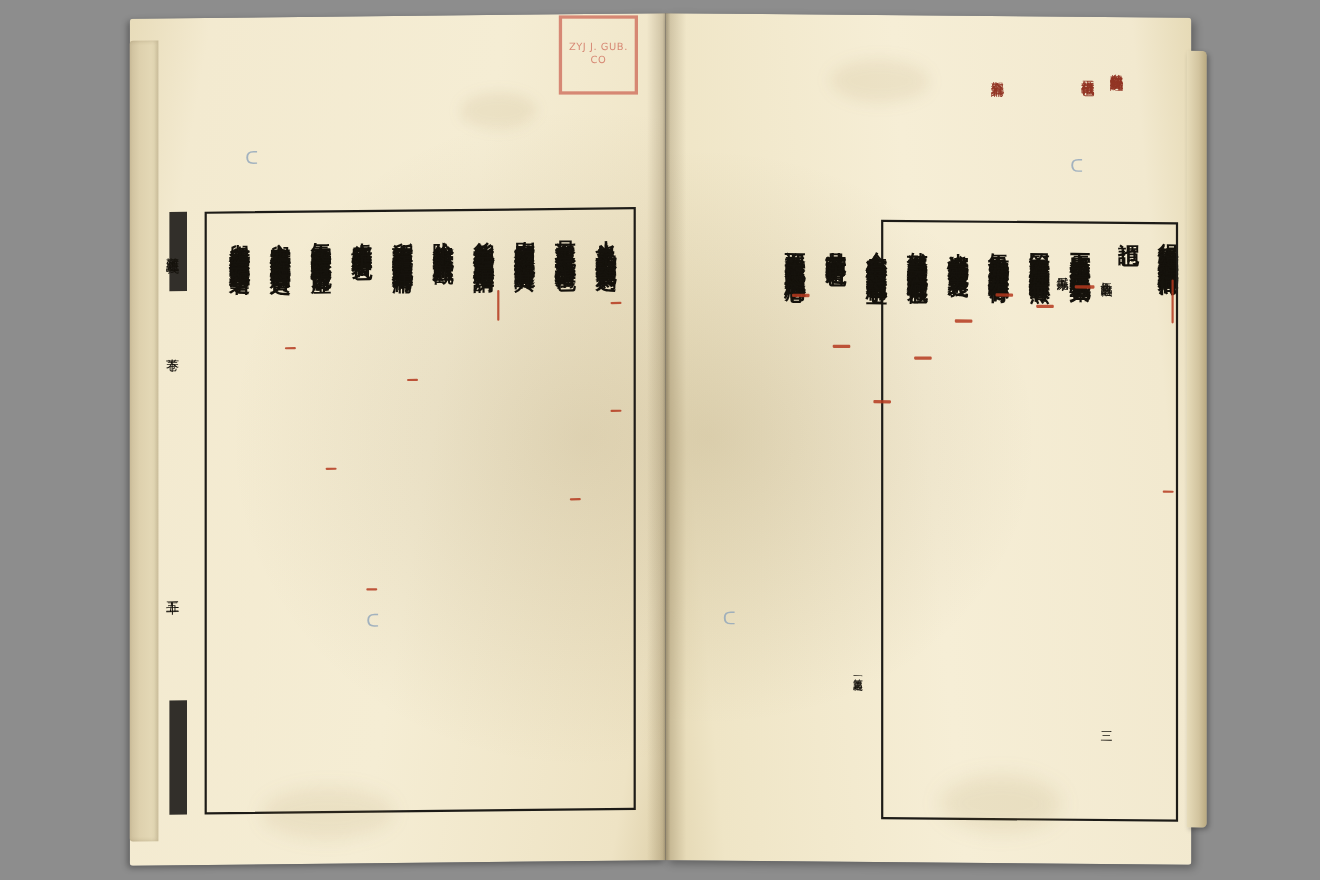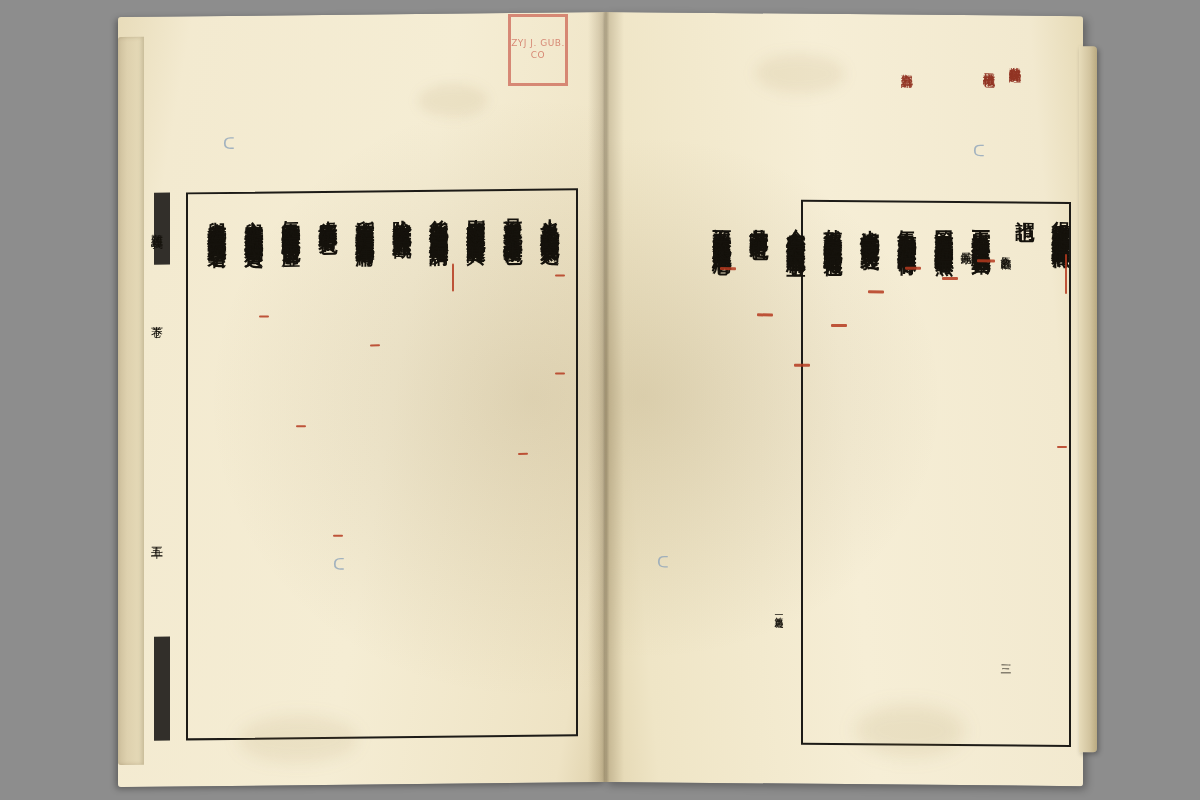--- a/index.html
+++ b/index.html
@@ -155,21 +155,21 @@
     background: linear-gradient(90deg, #e7dcba 0%, #d2c49f 60%, #b9a980 100%);
     border-radius: 0 4px 4px 0;
     box-shadow: 2px 2px 5px rgba(0,0,0,0.3);
   }
 
   
   #seal {
     position: absolute;
     left: 390px;
     top: 2px;
-    width: 60px;
+    width: 72px;
     height: 72px;
     border: 3px solid #c0392b;
     opacity: 0.55;
     box-sizing: border-box;
     display: flex;
     align-items: center;
     justify-content: center;
     color: #c0392b;
     font-size: 9px;
     letter-spacing: 0.5px;

